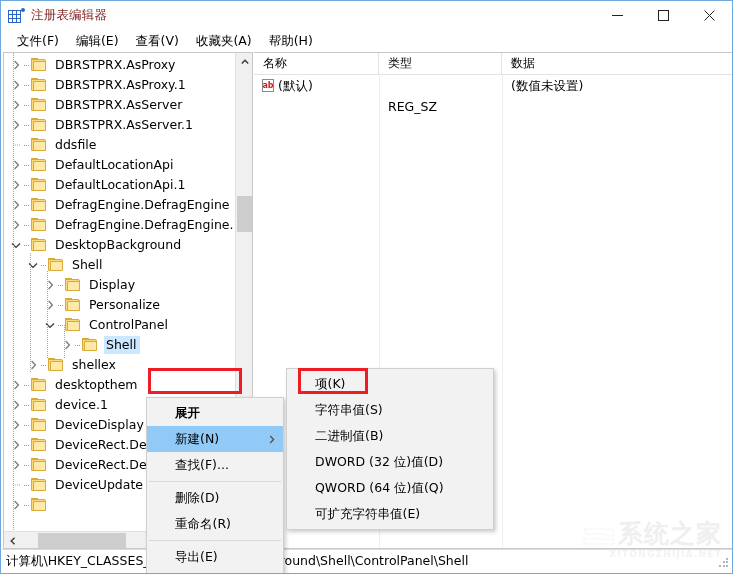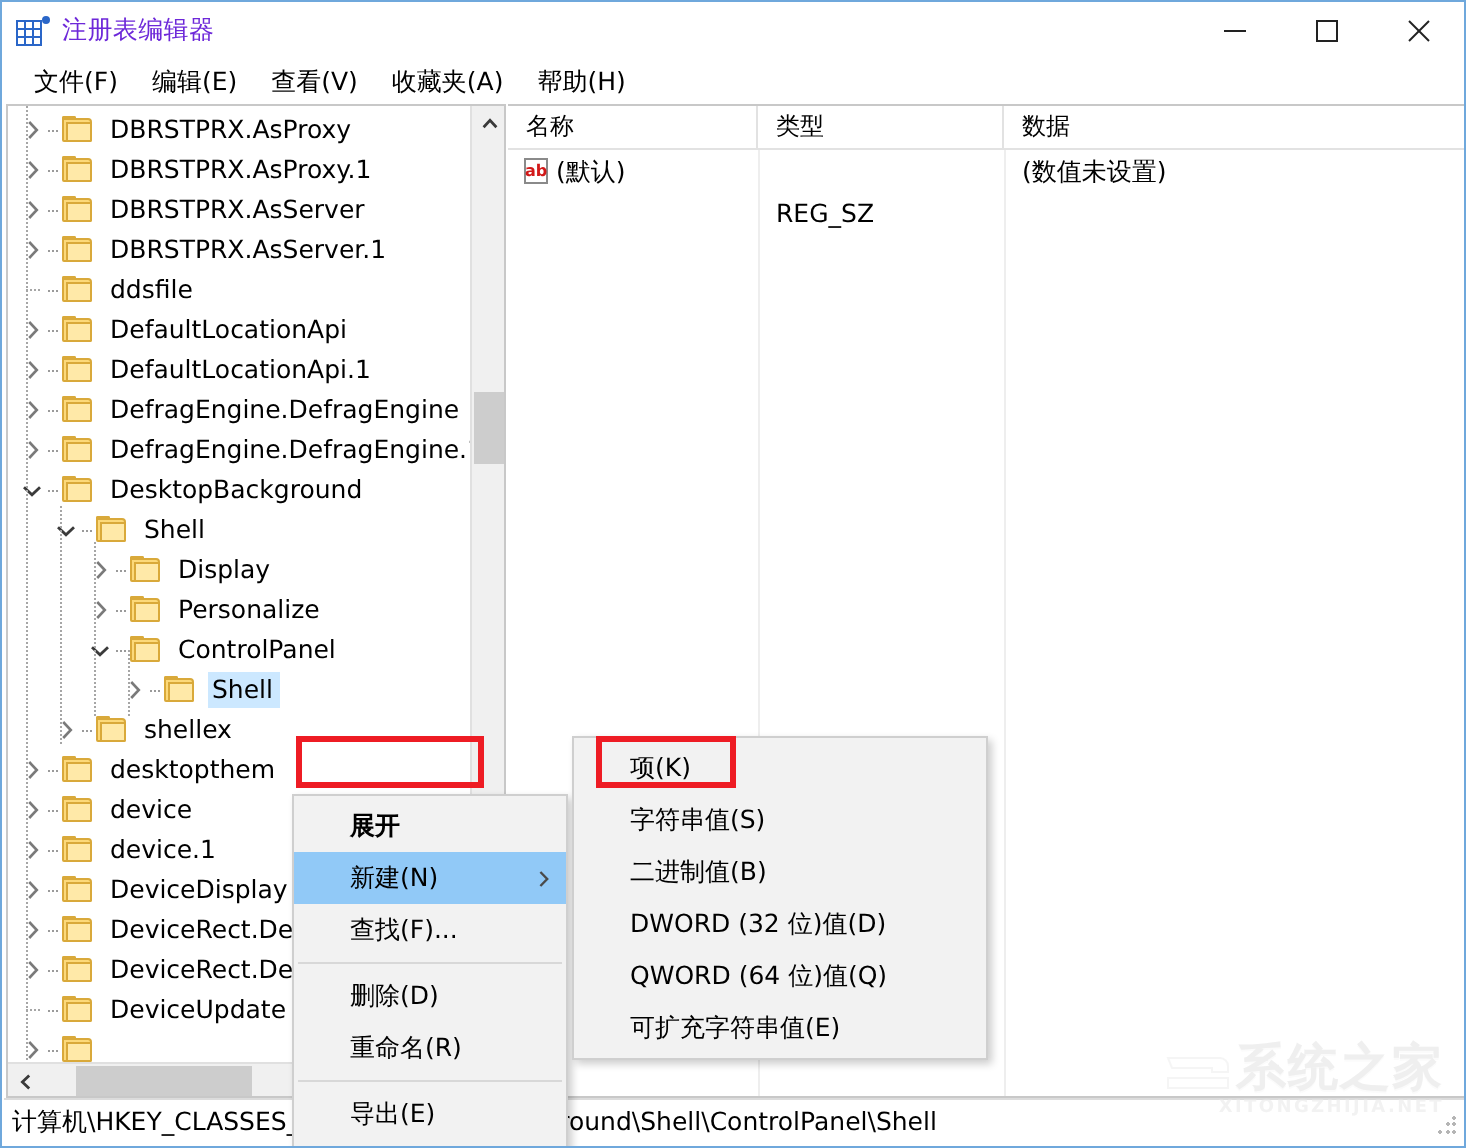--- a/index.html
+++ b/index.html
@@ -34,21 +34,21 @@
     background:#2a66c8;
     display:grid;grid-template-columns:1fr 1fr 1fr;grid-template-rows:1fr 1fr 1fr;
     gap:1px;padding:1px;box-sizing:border-box;
   }
   .title-icon .grid i{background:#ffffff;display:block;}
   .title-icon .dot{
     position:absolute;right:-1px;top:0;width:4px;height:4px;border-radius:50%;
     background:#2a66c8;
   }
   .title-text{
-    font-size:12.5px;color:#6d28d9;letter-spacing:.2px;
+    font-size:12.5px;color:#7f1d1d;letter-spacing:.2px;
   }
   .win-btns{
     position:absolute;right:0;top:0;height:29px;display:flex;
   }
   .win-btn{
     width:46px;height:29px;display:flex;align-items:center;justify-content:center;
     font-size:12px;color:#222;background:transparent;
   }
   .win-btn svg{display:block;}
   
@@ -590,36 +590,20 @@
               </svg>
             </span>
             <span class="tdots">
               <i></i>
             </span>
             <span class="folder">
               <span class="tab"></span>
               <span class="back"></span>
               <span class="front"></span>
             </span>
-            <span class="tlabel">device</span>
-          </div>
-          <div class="trow" style="padding-left: 4px;">
-            <span class="twist">
-              <svg width="7" height="10" viewBox="0 0 7 10">
-                <polyline points="1.6,1 5.4,5 1.6,9" fill="none" stroke="#7a7a7a" stroke-width="1.3"></polyline>
-              </svg>
-            </span>
-            <span class="tdots">
-              <i></i>
-            </span>
-            <span class="folder">
-              <span class="tab"></span>
-              <span class="back"></span>
-              <span class="front"></span>
-            </span>
             <span class="tlabel">device.1</span>
           </div>
           <div class="trow" style="padding-left: 4px;">
             <span class="twist">
               <svg width="7" height="10" viewBox="0 0 7 10">
                 <polyline points="1.6,1 5.4,5 1.6,9" fill="none" stroke="#7a7a7a" stroke-width="1.3"></polyline>
               </svg>
             </span>
             <span class="tdots">
               <i></i>

